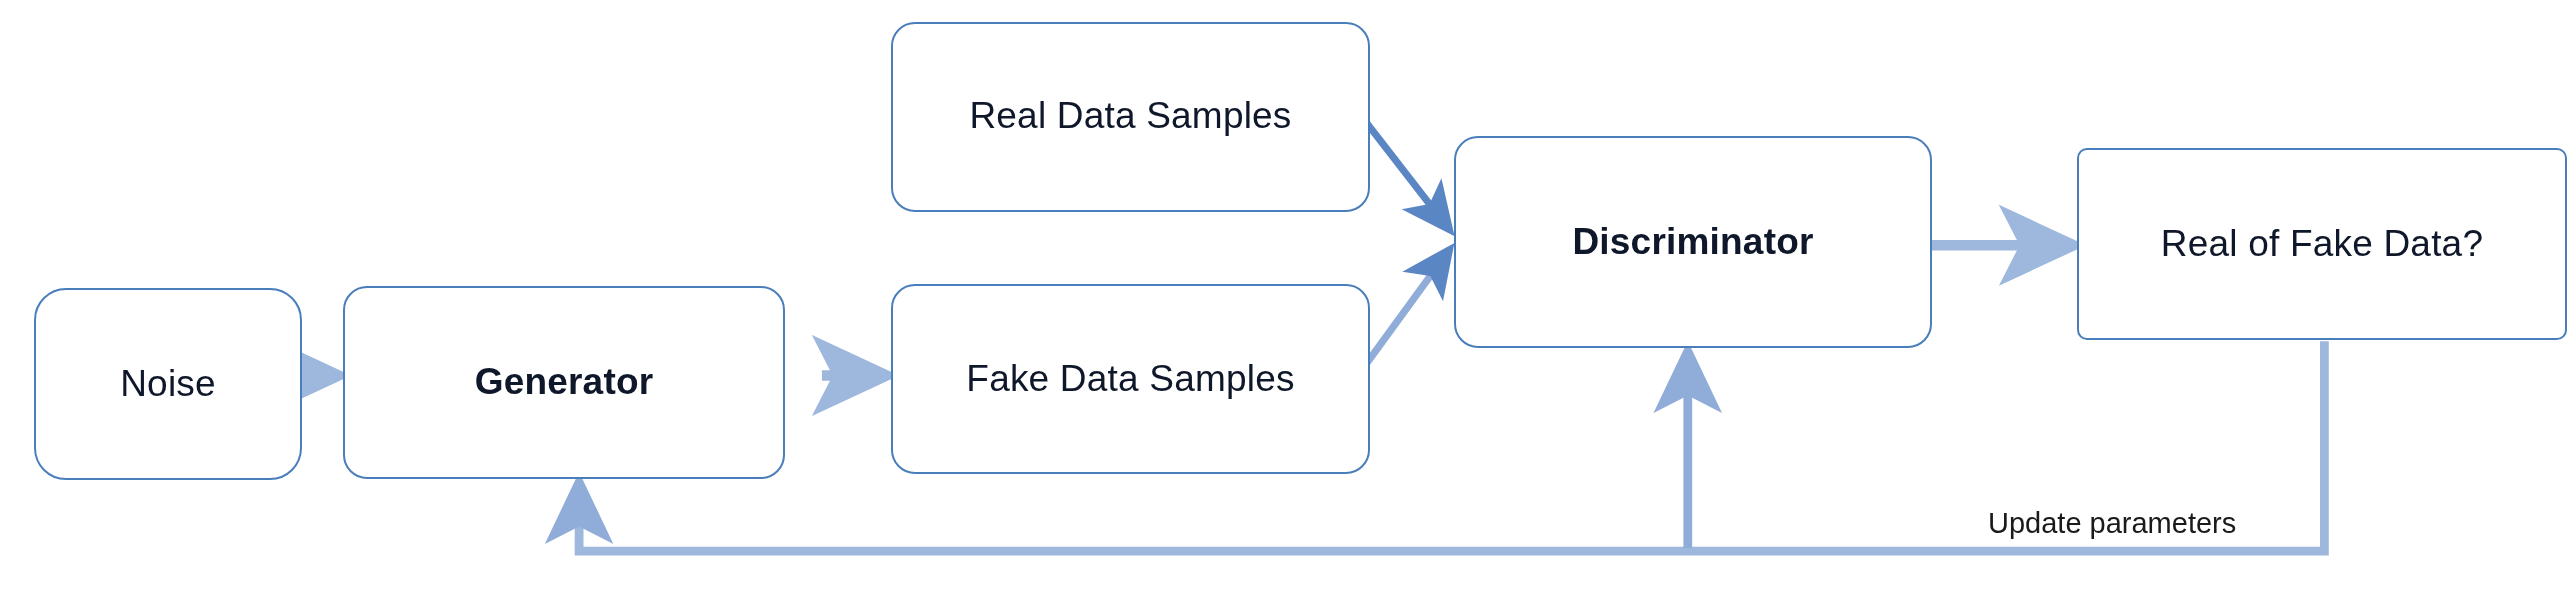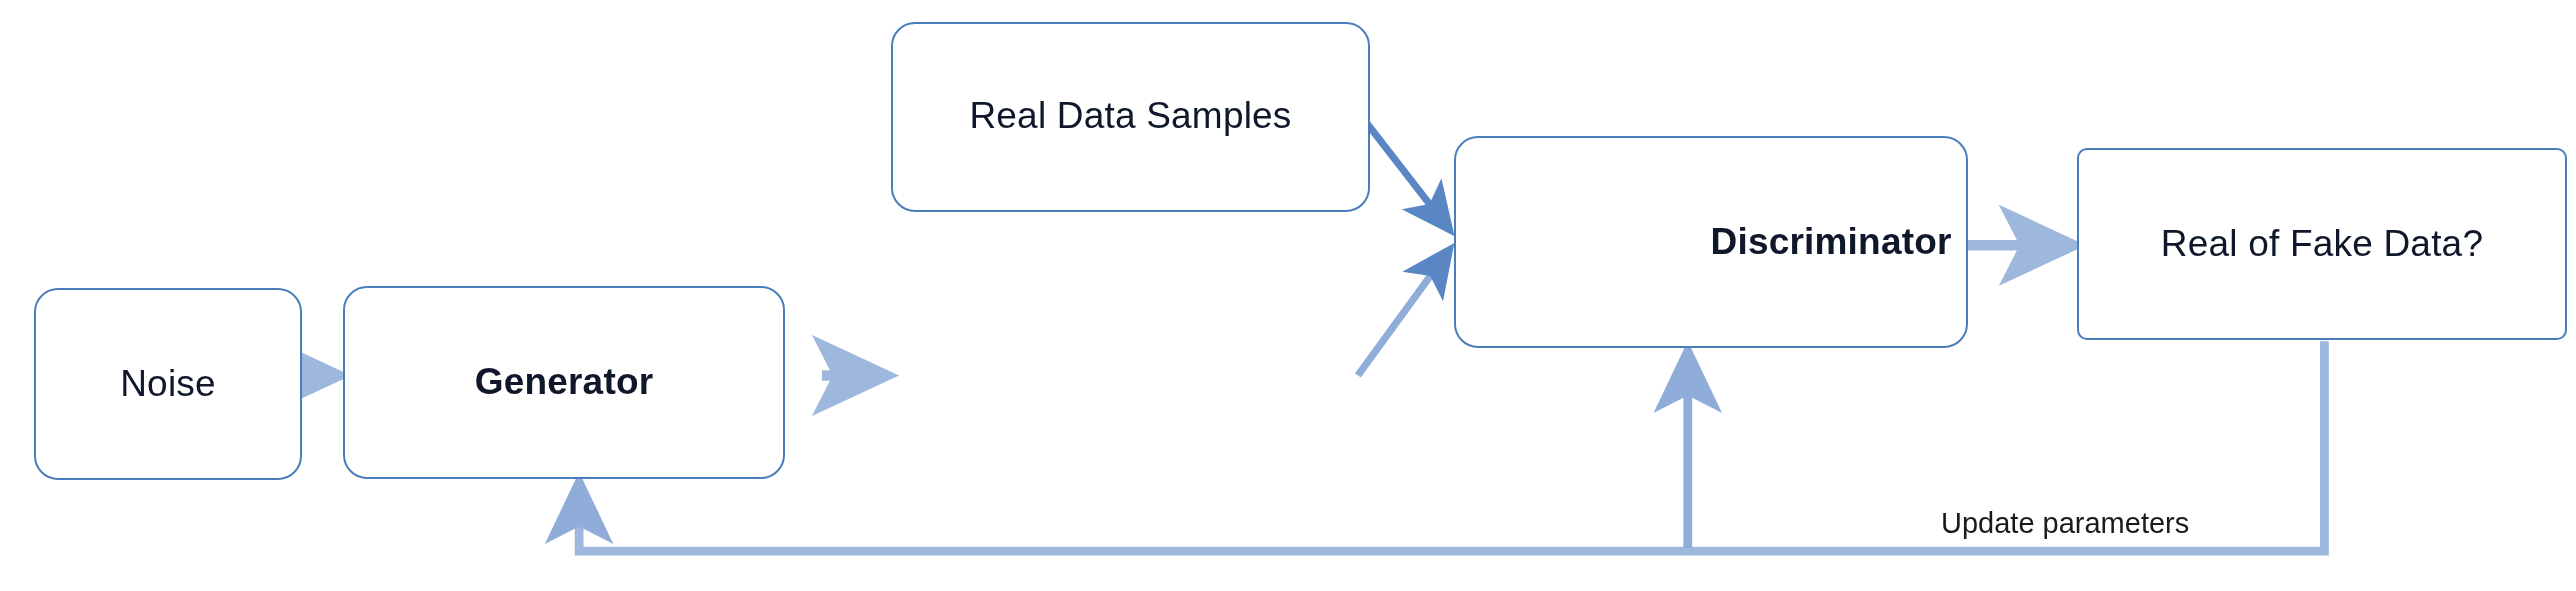--- a/index.html
+++ b/index.html
@@ -44,36 +44,36 @@
     font-size: 37px;
     line-height: 1.15;
     letter-spacing: 0.2px;
     padding: 0 14.4px;
     white-space: nowrap;
   }
   .node-label.bold {
     font-weight: bold;
   }
   
-  #node-noise        { left: 34px;   top: 288px; width: 268px;  height: 192px; }
+  #node-noise        { left: 34px;   top: 288px; width: 268px;  height: 192px; border-radius: 32px; }
   #node-generator    { left: 343px;  top: 286px; width: 442px;  height: 193px; }
   #node-real-data    { left: 891px; top: 21.6px;  width: 479px;  height: 190px; }
   #node-fake-data    { left: 891px; top: 284px; width: 479px;  height: 190px; }
-  #node-discriminator{ left: 1454px; top: 136px; width: 514px;  height: 212px; justify-content: flex-end; }
+  #node-discriminator{ left: 1454px; top: 136px; width: 478px;  height: 212px; }
   #node-verdict      { left: 2077px; top: 148px; width: 490px;  height: 192px; border-radius: 10px; }
 
   .edge-caption {
     position: absolute;
     color: #1a1a1a;
     font-size: 29px;
     line-height: 1;
     white-space: nowrap;
   }
   #caption-update-parameters {
-    left: 1941px;
+    left: 1988px;
     top: 509px;
     text-align: center;
   }
 </style>
 </head>
 <body>
 
 <div id="diagram-canvas">
 
   <svg id="edge-layer" viewBox="0 0 3225 741" width="2576" height="592" xmlns="http://www.w3.org/2000/svg">
@@ -109,20 +109,23 @@
   </div>
 
   <div class="node" id="node-generator">
     <span class="node-label bold">Generator</span>
   </div>
 
   <div class="node" id="node-real-data">
     <span class="node-label">Real Data Samples</span>
   </div>
 
+  <div class="node" id="node-fake-data">
+    <span class="node-label">Fake Data Samples</span>
+  </div>
 
   <div class="node" id="node-discriminator">
     <span class="node-label bold">Discriminator</span>
   </div>
 
   <div class="node" id="node-verdict">
     <span class="node-label">Real of Fake Data?</span>
   </div>
 
   <div class="edge-caption" id="caption-update-parameters">Update parameters</div>

